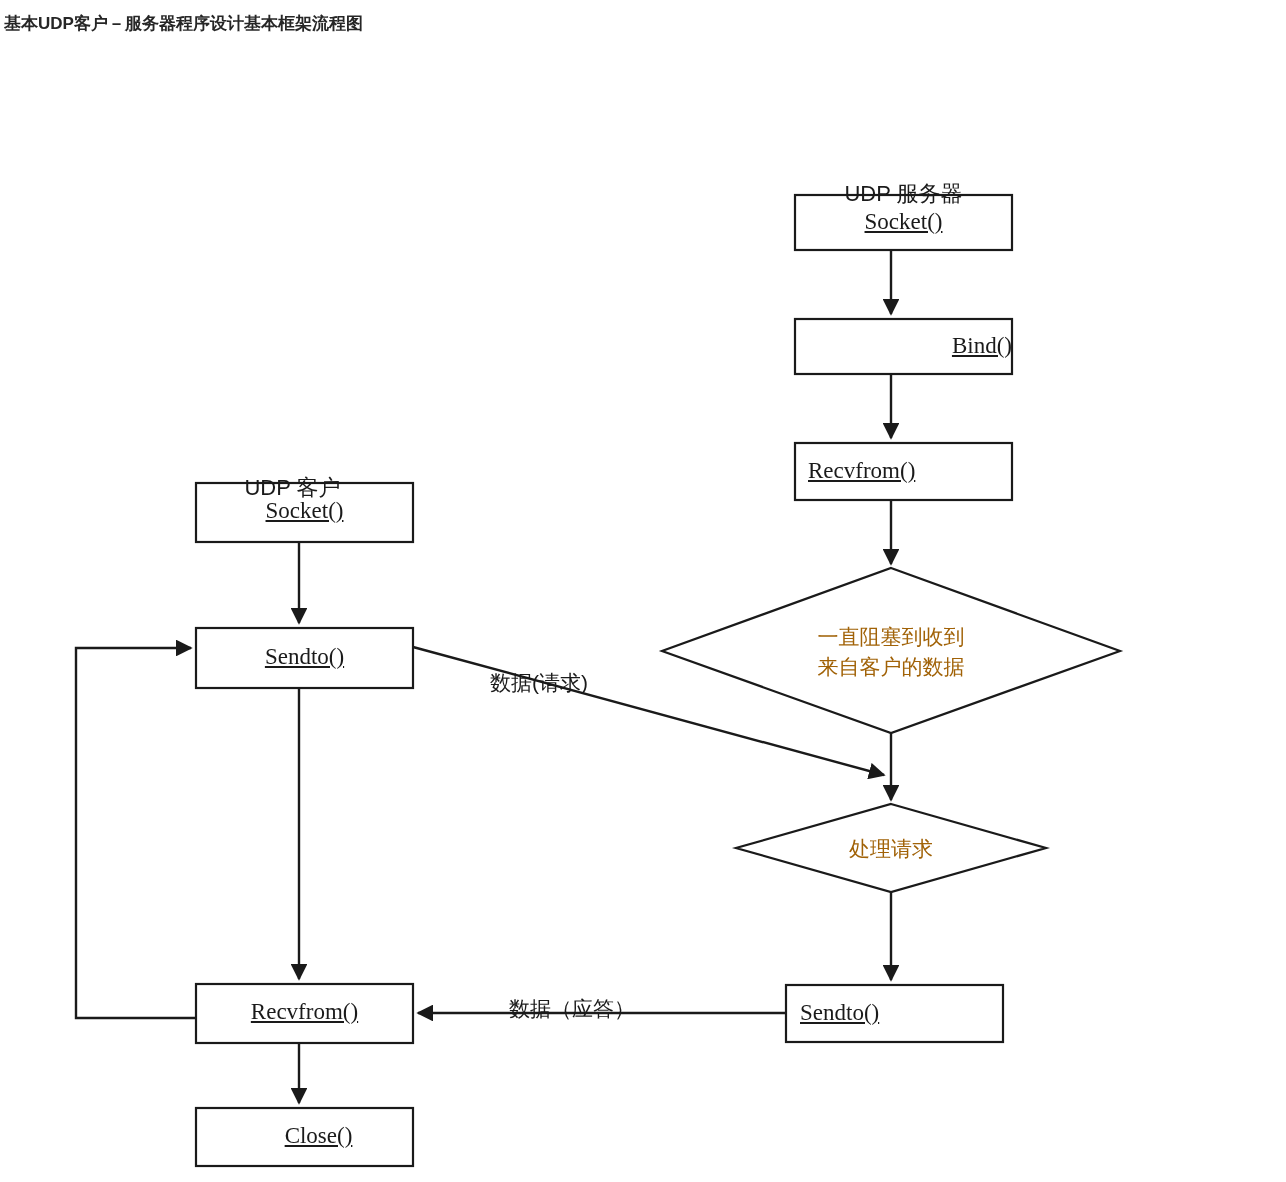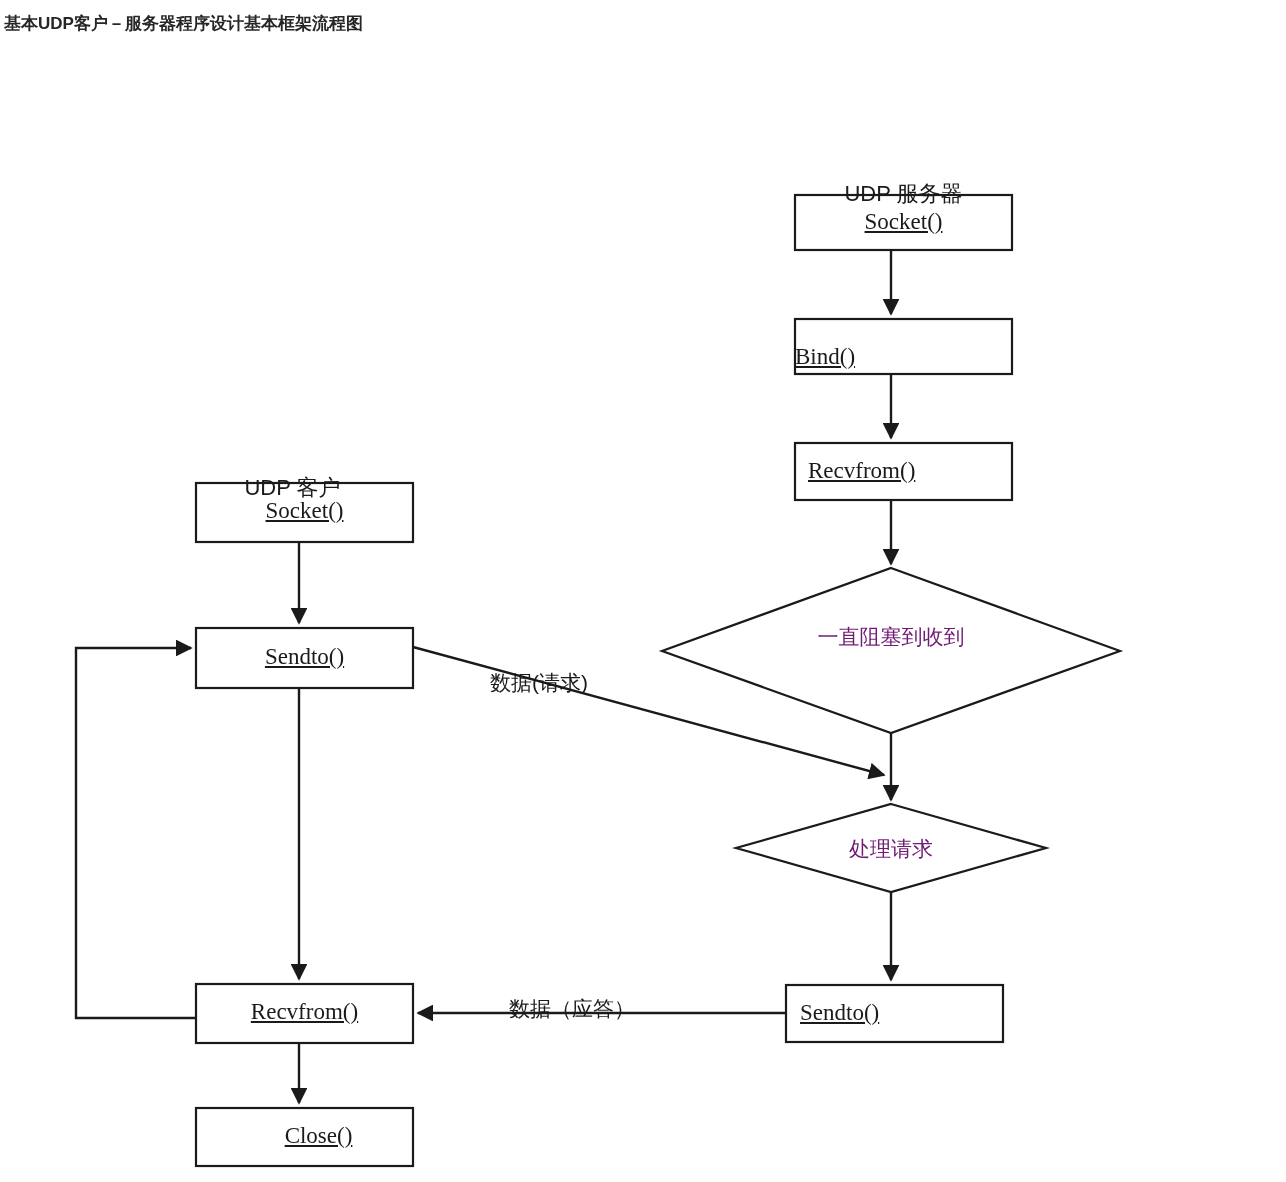--- a/index.html
+++ b/index.html
@@ -58,21 +58,21 @@
     font-family: "Liberation Sans", "DejaVu Sans", sans-serif;
     font-size: 21px;
     color: #1a1a1a;
     white-space: nowrap;
     margin-top: 9px;
   }
   .diamond-label {
     position: absolute;
     font-family: Liberation Sans, sans-serif;
     font-size: 21px;
-    color: #701a75;
+    color: #a16207;
     line-height: 30px;
     text-align: center;
     white-space: nowrap;
   }
 </style>
 </head>
 <body>
 
 <div id="page-title">基本UDP客户－服务器程序设计基本框架流程图</div>
 
@@ -125,26 +125,27 @@
 
   <line x1="786" y1="1013" x2="418" y2="1013" stroke="#1a1a1a" stroke-width="2.4" marker-end="url(#arrow)"></line>
 </svg>
 
 <div class="lane-title" style="left:795px; top:150px; width:217px;">UDP 服务器</div>
 
 <div class="lane-title" style="left:184px; top:444px; width:217px;">UDP 客户</div>
 
 <div class="node-label" style="left:795px; top:209px; width:217px; text-align:center;">Socket()</div>
 
-<div class="node-label" style="left:795px; top:344px; width:217px; text-align:left;">Bind()</div>
+<div class="node-label" style="left:795px; top:333px; width:217px; text-align:right;">Bind()</div>
 
 <div class="node-label" style="left:808px; top:458px; width:217px; text-align:left;">Recvfrom()</div>
 
 <div class="diamond-label" style="left:741px; top:622px; width:300px;">
   <div>一直阻塞到收到</div>
+  <div>来自客户的数据</div>
 </div>
 
 <div class="diamond-label" style="left:791px; top:834px; width:200px;">处理请求</div>
 
 <div class="node-label" style="left:800px; top:1000px; width:217px; text-align:left;">Sendto()</div>
 
 <div class="node-label" style="left:196px; top:498px; width:217px; text-align:center;">Socket()</div>
 
 <div class="node-label" style="left:196px; top:644px; width:217px; text-align:center;">Sendto()</div>
 

